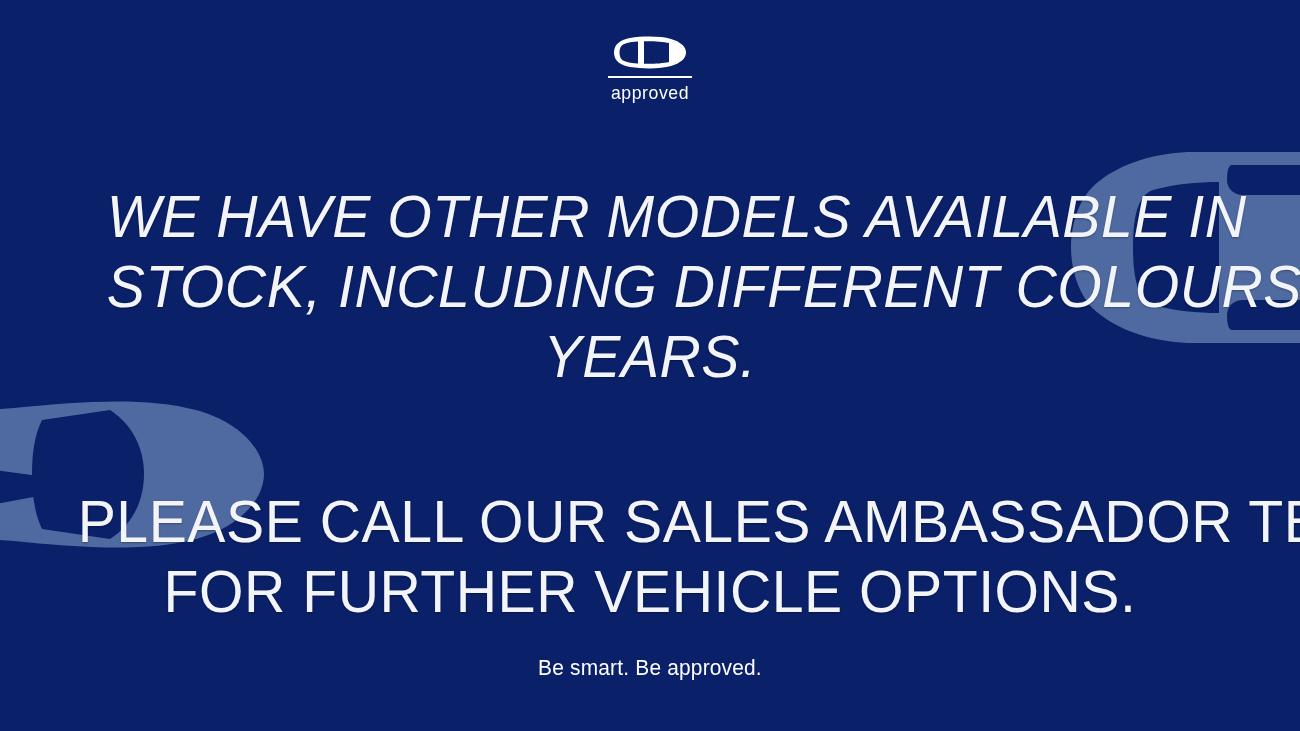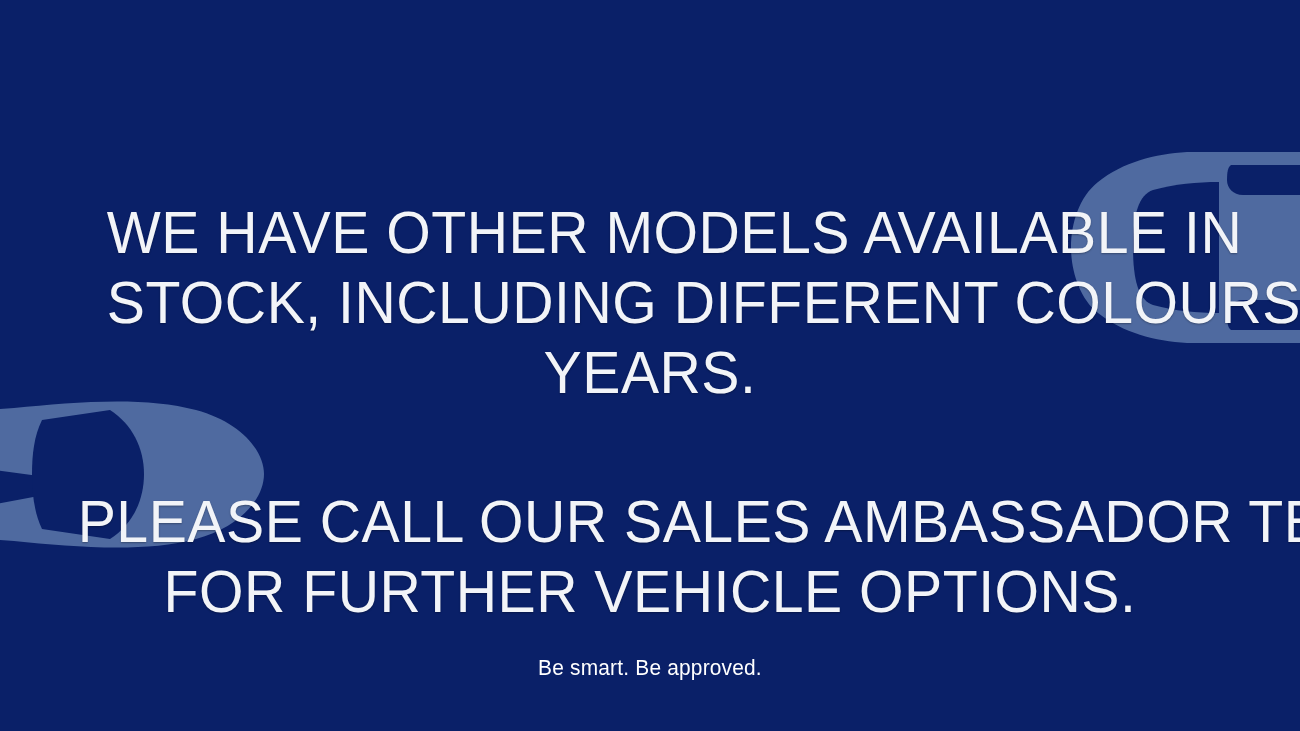--- a/index.html
+++ b/index.html
@@ -65,23 +65,24 @@
     letter-spacing: 0.6px;
     line-height: 1;
     transform: scaleX(0.93);
   }
 
   
   #headline-block {
     position: absolute;
     left: 50%;
     transform: translateX(-50%);
-    top: 198px;
+    top: 182px;
     width: 1120px;
     text-align: center;
+    font-style: italic;
   }
   #subheadline-block {
     position: absolute;
     left: 50%;
     transform: translateX(-50%);
     top: 487px;
     width: 1180px;
     text-align: center;
   }
   .headline-line {
@@ -146,20 +147,38 @@
                  L112 127 C120 126 120 120 112 119 L0 104 Z"></path>
       </g>
       <g fill="#0A2068">
 
         <path d="M78 58 L146 48 C168 62 180 86 180 112 C180 139 168 163 146 177
                  L78 167 C70 150 68 131 68 112 C68 93 70 74 78 58 Z"></path>
       </g>
     </svg>
   </div>
 
+  <div id="brand-logo">
+    <svg class="car-mark" viewBox="0 0 74 33">
+      <g fill="#ffffff">
+        <path d="M17 2 C30 0 48 0 58 3 C68 6 73 11 73 16.5
+                 C73 22 68 27 58 30 C48 33 30 33 17 31
+                 C8 29.5 1 25 1 16.5 C1 8 8 3.5 17 2 Z"></path>
+      </g>
+      <g fill="#0A2068">
+
+        <path d="M10 8.5 C14 6.5 20 5.5 25 5.5 L25 27.5 C20 27.5 14 26.5 10 24.5
+                 C7.5 23 6.5 20 6.5 16.5 C6.5 13 7.5 10 10 8.5 Z"></path>
+
+        <path d="M31 5.2 C40 5 50 5.6 56 7 L56 26 C50 27.4 40 28 31 27.8 Z"></path>
+      </g>
+    </svg>
+    <div class="logo-divider"></div>
+    <div class="logo-word">approved</div>
+  </div>
 
   <div id="headline-block">
     <span class="headline-line">WE HAVE OTHER MODELS AVAILABLE IN</span>
     <span class="headline-line">STOCK, INCLUDING DIFFERENT COLOURS AND</span>
     <span class="headline-line">YEARS.</span>
   </div>
 
   <div id="subheadline-block">
     <span class="headline-line">PLEASE CALL OUR SALES AMBASSADOR TEAM</span>
     <span class="headline-line">FOR FURTHER VEHICLE OPTIONS.</span>

